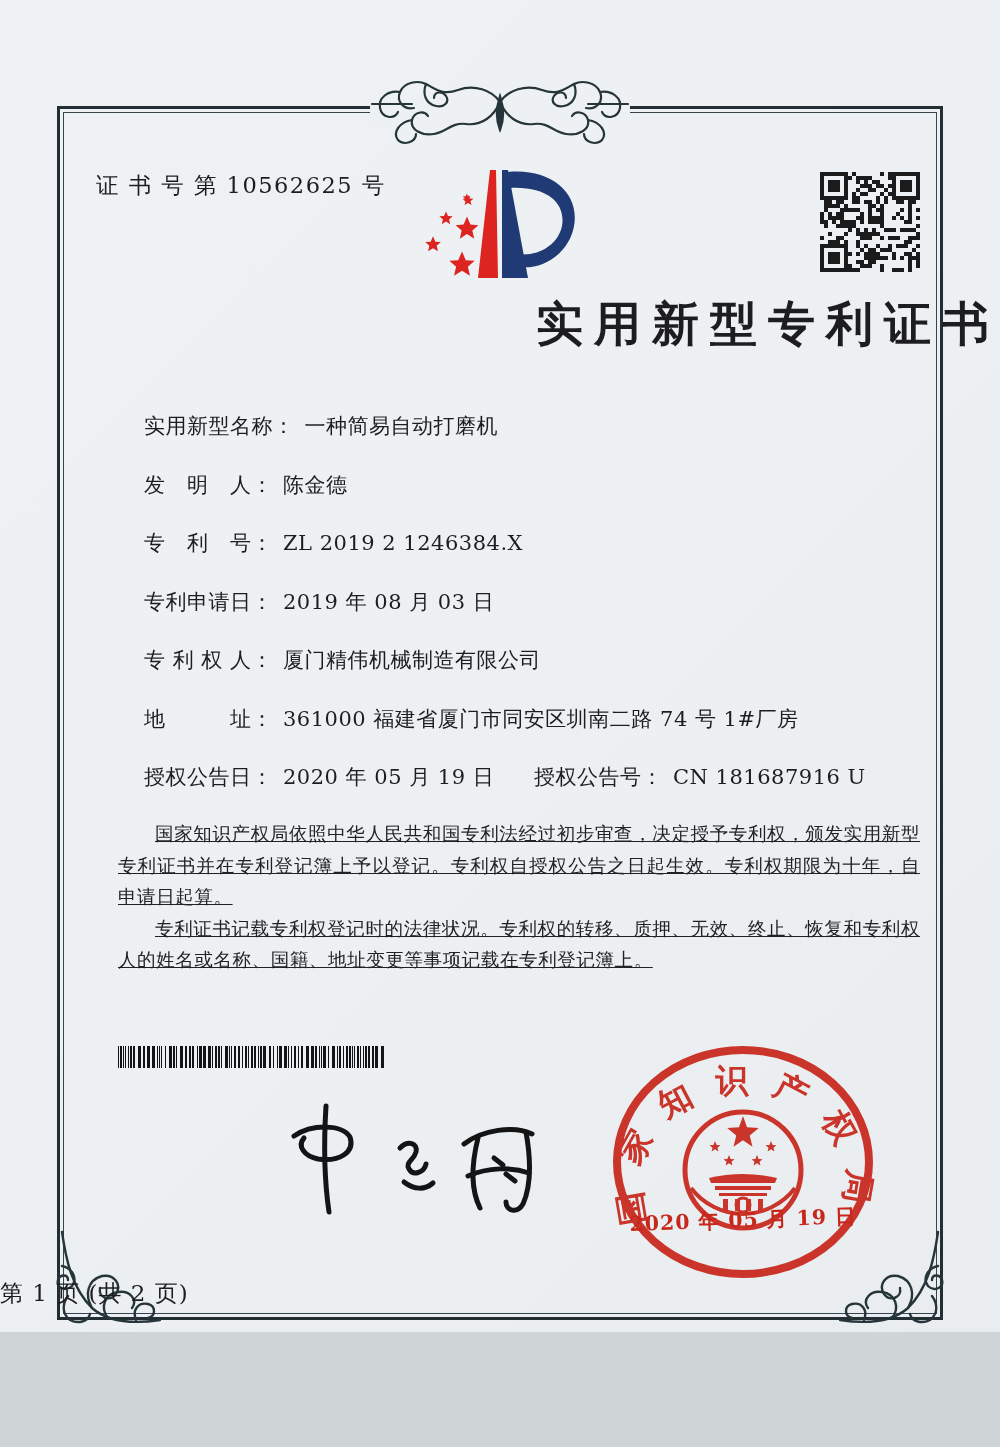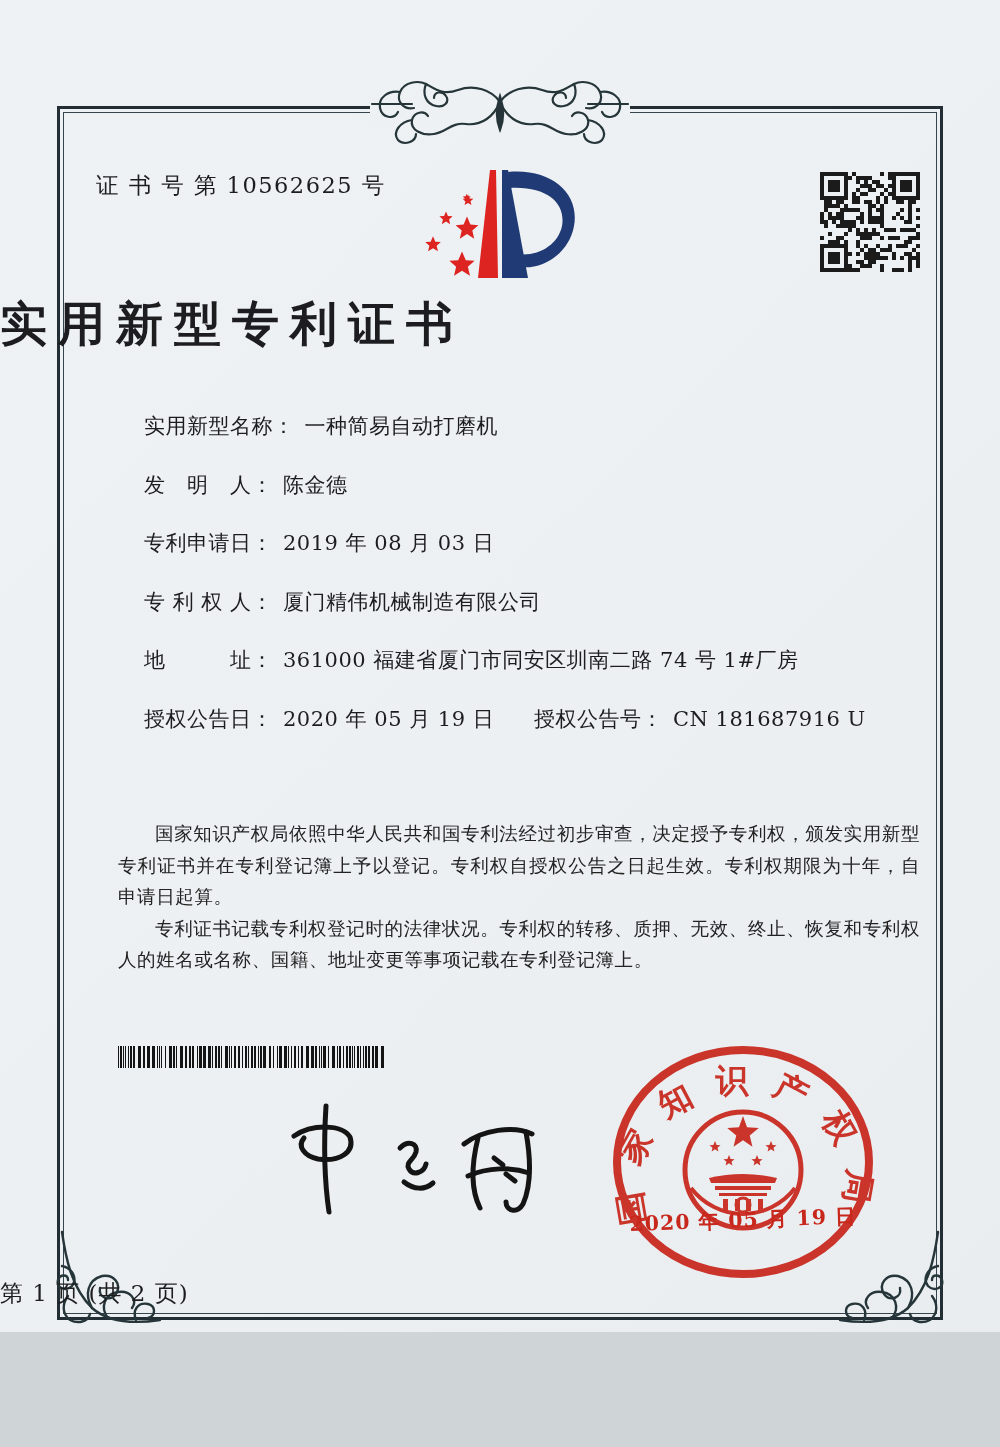--- a/index.html
+++ b/index.html
@@ -32,34 +32,34 @@
   
   .cert-no{
     position:absolute;left:96px;top:170px;
     font-size:22.5px;letter-spacing:1.5px;white-space:pre;
   }
   .logo{position:absolute;left:406px;top:158px;width:190px;height:136px;}
   .qr{position:absolute;left:820px;top:172px;width:100px;height:100px;}
   
   .title{
     position:absolute;left:0;right:0;top:293px;
-    text-align:left;font-size:47px;font-weight:bold;
+    text-align:right;font-size:47px;font-weight:bold;
     letter-spacing:11px;white-space:pre;
   }
   
   .fields{position:absolute;left:120px;top:412px;right:60px;}
   .frow{position:relative;height:58.5px;font-size:21px;}
   .flabel{white-space:pre;letter-spacing:.5px;margin-left:24px;}
   .fvalue{margin-left:10px;letter-spacing:.5px;margin-top:23px;}
   .fpair2{position:absolute;left:390px;top:0;}
   
   .body-text{
     position:absolute;left:118px;top:818px;width:802px;
     font-size:18.5px;line-height:31.5px;text-align:justify;
-    letter-spacing:.6px;color:#222;
+    letter-spacing:.6px;color:#222;text-decoration:underline;
   }
   .body-text p{margin:0;text-indent:2em;}
   
   .barcode{position:absolute;left:118px;top:1046px;width:268px;height:22px;}
   
   .officer{
     position:absolute;left:118px;top:1128px;
     font-family:"Liberation Sans","DejaVu Sans",sans-serif;
     font-weight:bold;font-size:21.5px;letter-spacing:2px;
   }
@@ -476,20 +476,23 @@
   <div class="title">实用新型专利证书</div>
 
   <div class="fields">
     <div class="frow">
       <span class="flabel">实用新型名称：</span><span class="fvalue">一种简易自动打磨机</span>
     </div>
     <div class="frow">
       <span class="flabel">发　明　人：</span><span class="fvalue">陈金德</span>
     </div>
     <div class="frow">
+      <span class="flabel">专　利　号：</span><span class="fvalue">ZL 2019 2 1246384.X</span>
+    </div>
+    <div class="frow">
       <span class="flabel">专利申请日：</span><span class="fvalue">2019 年 08 月 03 日</span>
     </div>
     <div class="frow">
       <span class="flabel">专 利 权 人：</span><span class="fvalue">厦门精伟机械制造有限公司</span>
     </div>
     <div class="frow">
       <span class="flabel">地　　　址：</span><span class="fvalue">361000 福建省厦门市同安区圳南二路 74 号 1#厂房</span>
     </div>
     <div class="frow">
       <span class="flabel">授权公告日：</span><span class="fvalue">2020 年 05 月 19 日</span>

